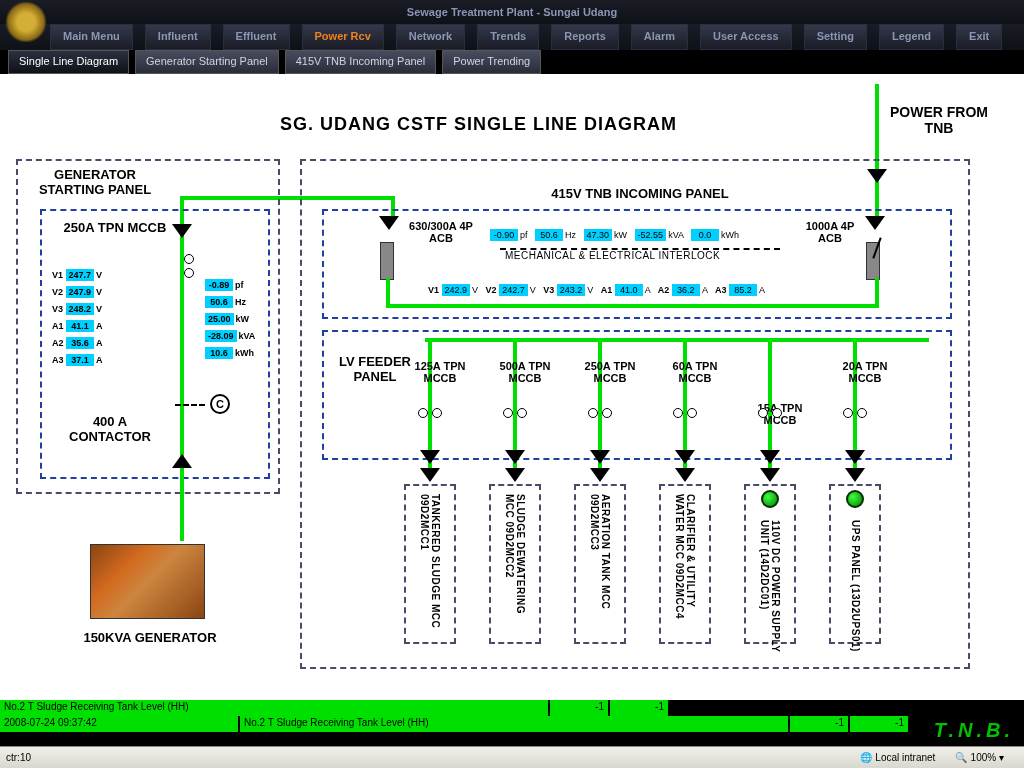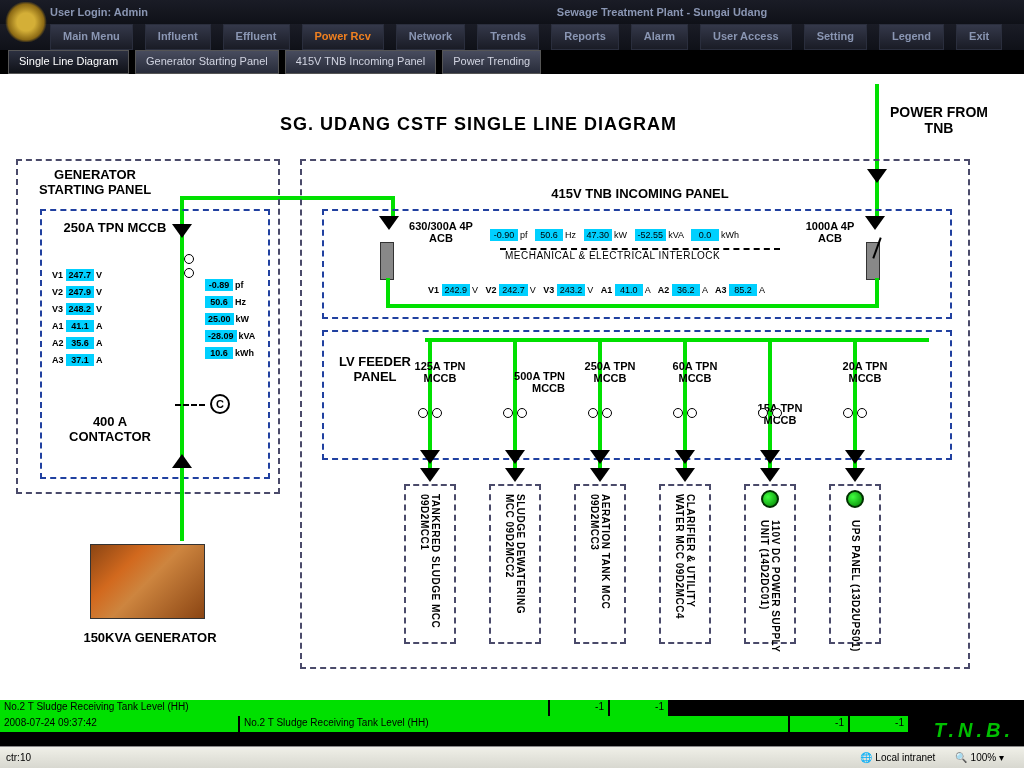--- a/index.html
+++ b/index.html
@@ -38,21 +38,20 @@
 .tnb { position: absolute; right: 10px; bottom: 26px; font-size: 20px; font-weight: bold; color: #00c000; letter-spacing: 4px; font-style: italic; }
 .statusbar { position: absolute; bottom: 0; left: 0; right: 0; height: 22px; background: linear-gradient(#f0f0e8,#d8d8d0); border-top: 1px solid #888; font-size: 10px; display: flex; align-items: center; }
 .genimg { position: absolute; left: 90px; top: 470px; width: 115px; height: 75px; background: linear-gradient(135deg,#8b4513 0%,#d2691e 30%,#cd853f 50%,#8b4513 100%); border: 1px solid #333; }
 .ctag { width: 20px; height: 20px; border: 2px solid #000; border-radius: 50%; position: absolute; display: flex; align-items: center; justify-content: center; font-size: 11px; font-weight: bold; }
 </style>
 </head>
 <body>
 
 <div class="crest"></div>
 <div class="topbar">
-  <div class="tb-left">User Login: Admin</div>
   <div class="tb-center">Sewage Treatment Plant - Sungai Udang</div>
 </div>
 <div class="menubar" id="menubar">
     <div class="mitem">Main Menu</div>
     <div class="mitem">Influent</div>
     <div class="mitem">Effluent</div>
     <div class="mitem active">Power Rcv</div>
     <div class="mitem">Network</div>
     <div class="mitem">Trends</div>
     <div class="mitem">Reports</div>
@@ -136,21 +135,21 @@
       <div class="gline" style="left: 428px; top: 264px; width: 4px; height: 140px;"></div>
       <div class="feederlbl" style="left: 400px; top: 286px; width: 80px;">125A TPN MCCB</div>
       <div class="circ-o" style="left: 418px; top: 334px;"></div>
       <div class="circ-o" style="left: 432px; top: 334px;"></div>
       <div class="marrow down" style="left: 420px; top: 376px;"></div>
       <div class="marrow down" style="left: 420px; top: 394px;"></div>
       <div class="loadbox" style="left: 404px; top: 410px; height: 160px;">
         <div class="vtxt">TANKERED SLUDGE MCC 09D2MCC1</div>
       </div>
       <div class="gline" style="left: 513px; top: 264px; width: 4px; height: 140px;"></div>
-      <div class="feederlbl" style="left: 485px; top: 296px; width: 80px; text-align: right;">500A TPN MCCB</div>
+      <div class="feederlbl" style="left: 485px; top: 286px; width: 80px;">500A TPN MCCB</div>
       <div class="circ-o" style="left: 503px; top: 334px;"></div>
       <div class="circ-o" style="left: 517px; top: 334px;"></div>
       <div class="marrow down" style="left: 505px; top: 376px;"></div>
       <div class="marrow down" style="left: 505px; top: 394px;"></div>
       <div class="loadbox" style="left: 489px; top: 410px; height: 160px;">
         <div class="vtxt">SLUDGE DEWATERING MCC 09D2MCC2</div>
       </div>
       <div class="gline" style="left: 598px; top: 264px; width: 4px; height: 140px;"></div>
       <div class="feederlbl" style="left: 570px; top: 286px; width: 80px;">250A TPN MCCB</div>
       <div class="circ-o" style="left: 588px; top: 334px;"></div>

